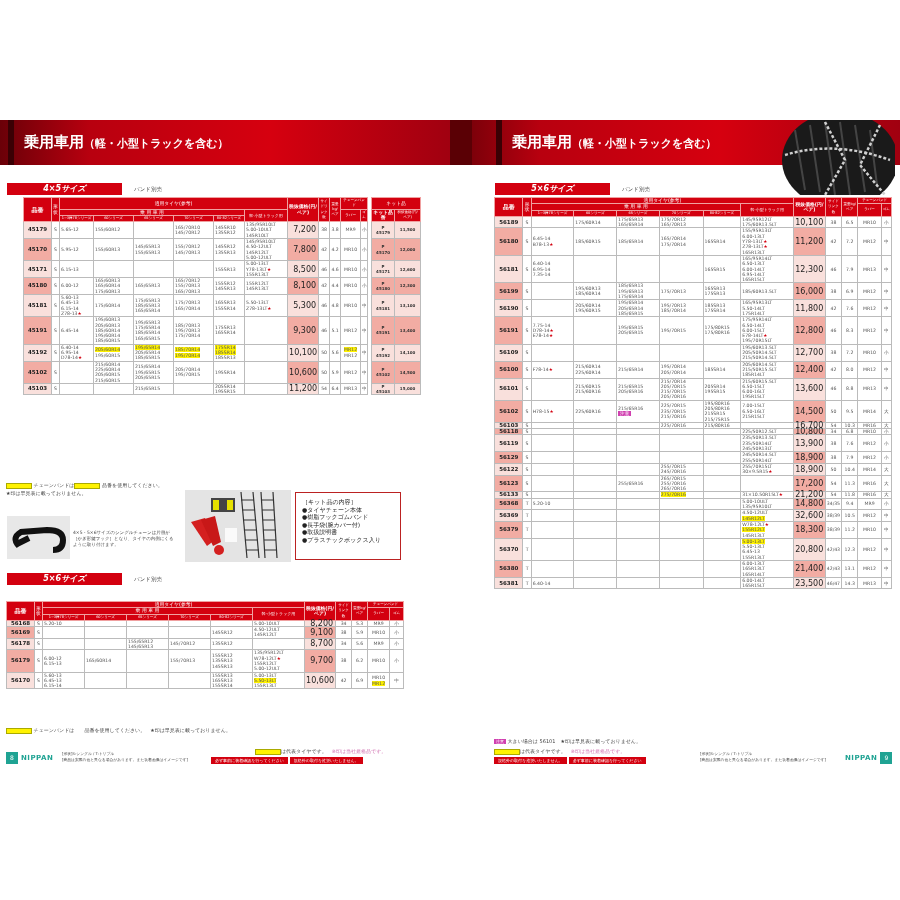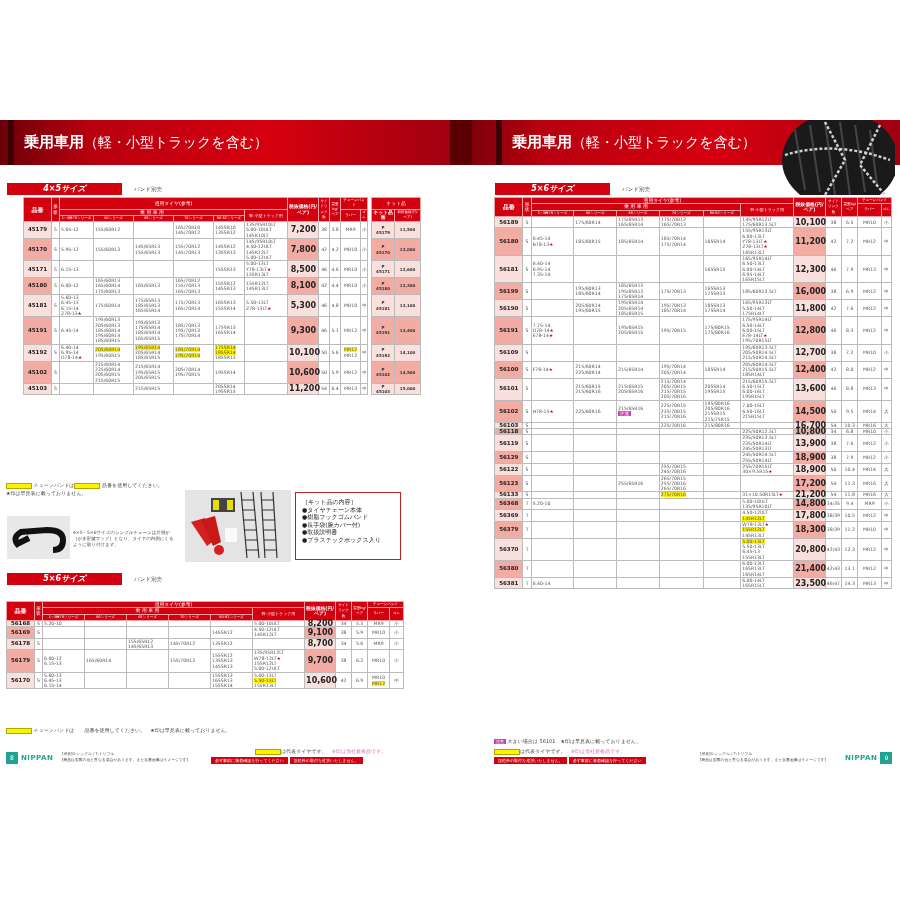--- a/index.html
+++ b/index.html
@@ -2,29 +2,29 @@
 <html><head>
 <meta charset="utf-8">
 <style>
 *{box-sizing:border-box;margin:0;padding:0}
 body{width:900px;height:900px;background:#fff;font-family:"DejaVu Sans",sans-serif;position:relative;overflow:hidden;color:#333}
 .page{position:absolute;top:120px;width:450px;height:660px}
 #pL{left:0}#pR{left:450px}
 .banner{position:absolute;top:0;left:0;width:450px;height:45px;background:linear-gradient(90deg,#6a0008 0%,#b8000f 20%,#d6000f 60%,#a00010 100%)}
 .banner .bar{position:absolute;top:0;width:6px;height:45px;background:#3a0004}
 .banner .title{position:absolute;top:13px;color:#fff;font-weight:bold;font-size:15px;white-space:nowrap}
-.banner .title small{font-size:14px;font-weight:normal}
+.banner .title small{font-size:11px;font-weight:bold}
 .secthead{position:absolute;height:12px;display:flex;align-items:center}
 .secthead .pill{background:#d3000f;color:#fff;font-size:8px;font-weight:bold;width:115px;height:12px;text-align:center;line-height:12px;font-style:italic}
 .secthead .note{font-size:5.5px;color:#444;margin-left:12px}
 table{position:absolute;border-collapse:collapse;font-size:4.6px;color:#555;table-layout:fixed}
 td,th{border:1px solid #bbb;padding:0 1px;line-height:5.3px;vertical-align:middle}
 th{background:#d3000f;color:#fff;font-weight:normal;border-color:#f0a0a0;text-align:center;font-size:4.8px}
 td.code{font-weight:bold;color:#222;font-size:5.5px;text-align:center}
-td.price{font-weight:bold;color:#222;font-size:8px;text-align:right;padding-right:2px}
+td.price{font-weight:normal;color:#222;font-size:8px;text-align:right;padding-right:2px}
 td.c{text-align:center}
 .sh1{background:#f9e0dc}.sh2{background:#f2aca3}
 .hl{background:#fff200}
 .star{color:#d3000f}
 .kit{font-size:4px;text-align:center;color:#333}
 .kit b{font-size:4px;display:block}
 .foot{position:absolute;font-size:5px;color:#444;white-space:nowrap}
 .swatch{display:inline-block;width:26px;height:6px;background:#fff200;border:1px solid #aa0;vertical-align:middle}
 .redbox{display:inline-block;background:#d3000f;color:#fff;font-size:4px;padding:1px 4px;margin-right:2px}
 .logo{position:absolute;display:flex;align-items:center;gap:3px}
@@ -785,21 +785,21 @@
         </tr>
         <tr>
           <td class="code sh1">56369</td>
           <td class="c">T</td>
           <td class=""></td>
           <td class=""></td>
           <td class=""></td>
           <td class=""></td>
           <td class=""></td>
           <td class="">4.50-12ULT<br><span class="hl">145R12LT</span></td>
-          <td class="price sh1">17,800</td>
+          <td class="price sh1">32,600</td>
           <td class="c">38/39</td>
           <td class="c">10.5</td>
           <td class="c">MR12</td>
           <td class="c">中</td>
         </tr>
         <tr>
           <td class="code sh2">56379</td>
           <td class="c">T</td>
           <td class=""></td>
           <td class=""></td>

